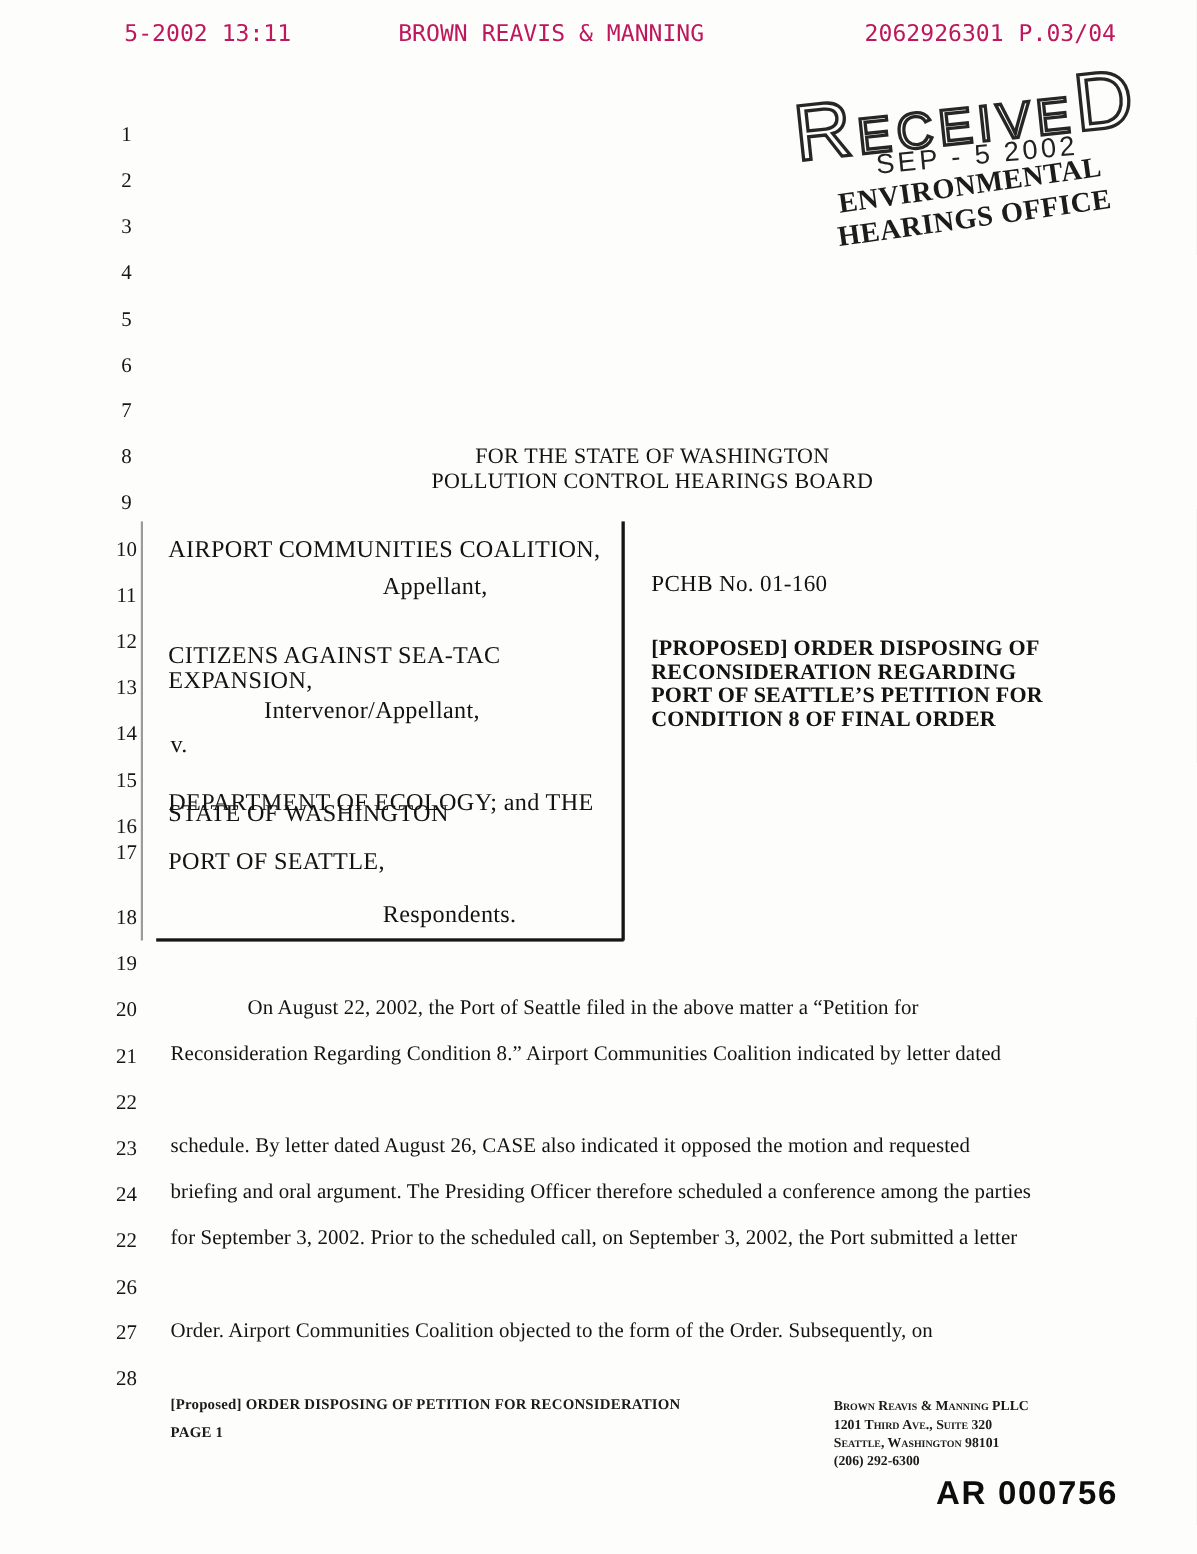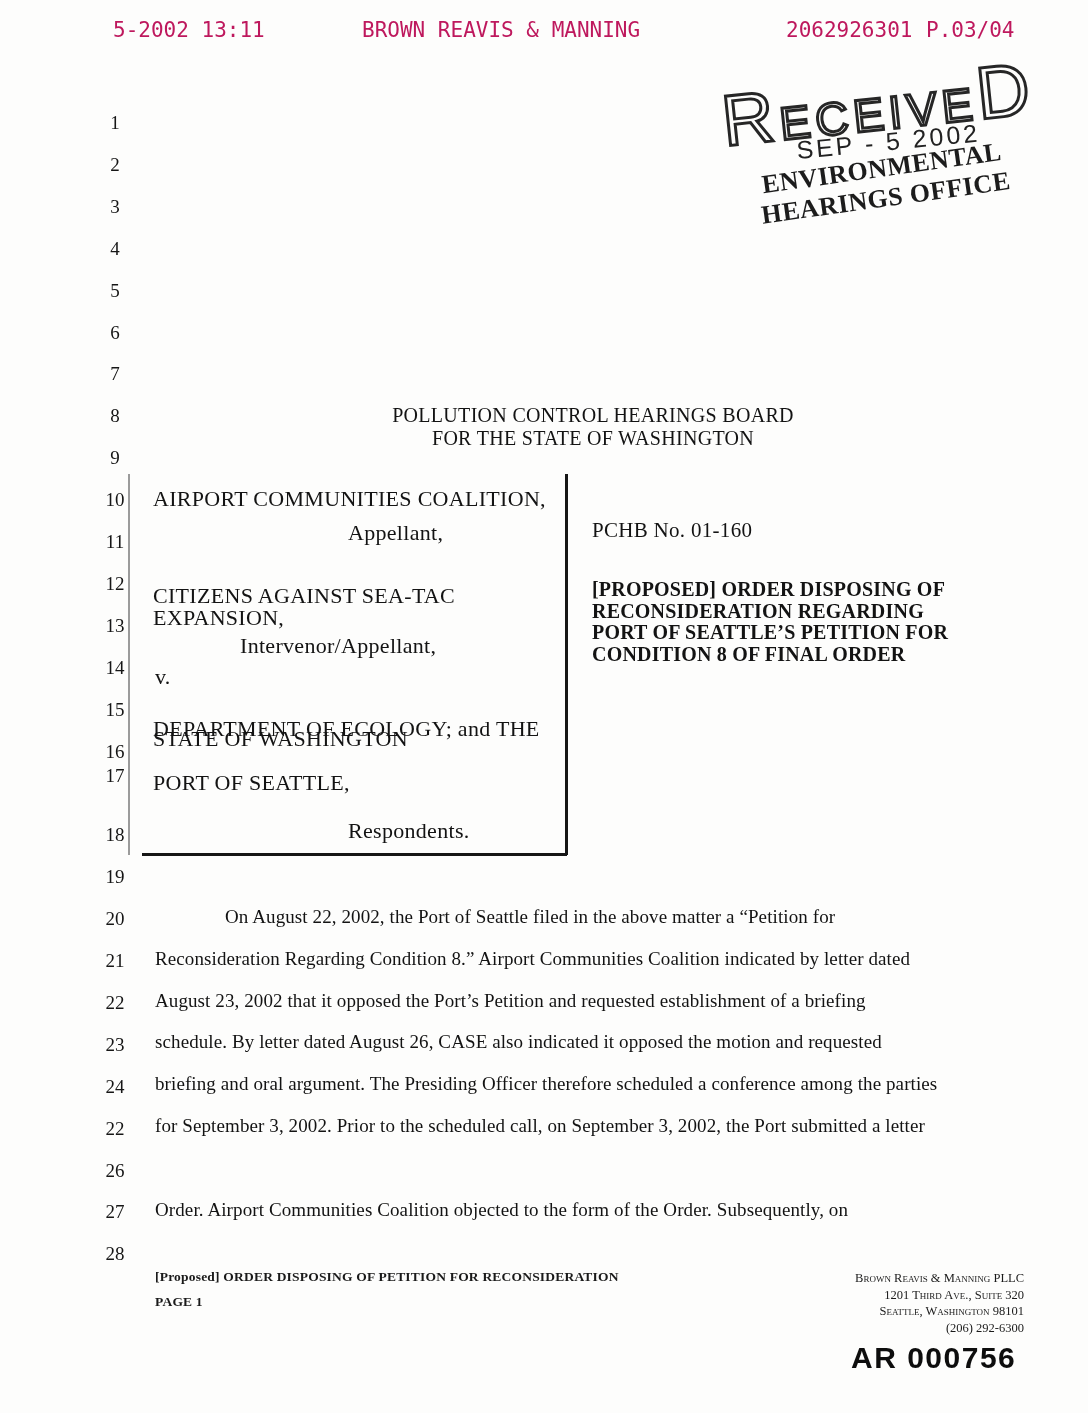--- a/index.html
+++ b/index.html
@@ -110,22 +110,22 @@
   .foot-title {
     left: 155px;
     font-weight: 700;
     font-size: 13.5px;
     letter-spacing: 0.2px;
     color: #1a1a1a;
   }
   .firm-block {
     left: 758px; top: 1270px;
     width: 266px;
-    text-align: right;
-    font-weight: 400;
+    text-align: left;
+    font-weight: 700;
     font-size: 12.5px;
     line-height: 16.5px;
     font-variant: small-caps;
     color: #1a1a1a;
   }
   .bates {
     left: 851px; top: 1341px;
     font-family: "Liberation Sans", sans-serif;
     font-weight: 700;
     font-size: 30px;
@@ -175,22 +175,22 @@
       <div class="line-num" style="top: 991.9px;">22</div>
       <div class="line-num" style="top: 1033.8px;">23</div>
       <div class="line-num" style="top: 1075.7px;">24</div>
       <div class="line-num" style="top: 1117.6px;">22</div>
       <div class="line-num" style="top: 1159.5px;">26</div>
       <div class="line-num" style="top: 1201.4px;">27</div>
       <div class="line-num" style="top: 1243.3px;">28</div>
     </div>
 
   <div class="abs court-header">
+    <div>FOR THE STATE OF WASHINGTON</div>
     <div>POLLUTION CONTROL HEARINGS BOARD</div>
-    <div>FOR THE STATE OF WASHINGTON</div>
   </div>
 
   <div class="rule rule-left"></div>
   <div class="rule rule-right"></div>
   <div class="rule rule-bottom"></div>
 
   <div class="abs cap" style="left:153px; top:486px;">AIRPORT COMMUNITIES COALITION,</div>
   <div class="abs cap" style="left:348px; top:520px;">Appellant,</div>
   <div class="abs cap" style="left:153px; top:583px;">CITIZENS AGAINST SEA-TAC</div>
   <div class="abs cap" style="left:153px; top:605px;">EXPANSION,</div>
@@ -204,21 +204,20 @@
   <div class="abs case-no" style="left:592px; top:518px;">PCHB No. 01-160</div>
   <div class="abs order-title">
     <div>[PROPOSED] ORDER DISPOSING OF</div>
     <div>RECONSIDERATION REGARDING</div>
     <div>PORT OF SEATTLE’S PETITION FOR</div>
     <div>CONDITION 8 OF FINAL ORDER</div>
   </div>
 
   <div class="abs body-line indent" style="top:906px;">On August 22, 2002, the Port of Seattle filed in the above matter a “Petition for</div>
   <div class="abs body-line" style="top:948px;">Reconsideration Regarding Condition 8.”  Airport Communities Coalition indicated by letter dated</div>
-  <div class="abs body-line" style="top:990px;">August 23, 2002 that it opposed the Port’s Petition and requested establishment of a briefing</div>
   <div class="abs body-line" style="top:1031px;">schedule.  By letter dated August 26, CASE also indicated it opposed the motion and requested</div>
   <div class="abs body-line" style="top:1073px;">briefing and oral argument. The Presiding Officer therefore scheduled a conference among the parties</div>
   <div class="abs body-line" style="top:1115px;">for September 3, 2002. Prior to the scheduled call, on September 3, 2002, the Port submitted a letter</div>
   <div class="abs body-line" style="top:1199px;">Order.  Airport Communities Coalition objected to the form of the Order.  Subsequently, on</div>
 
   <div class="abs foot-title" style="top:1269px;">[Proposed] ORDER DISPOSING OF PETITION FOR RECONSIDERATION</div>
   <div class="abs foot-title" style="top:1294px;">PAGE 1</div>
 
   <div class="abs firm-block">
     <div>Brown Reavis &amp; Manning PLLC</div>

